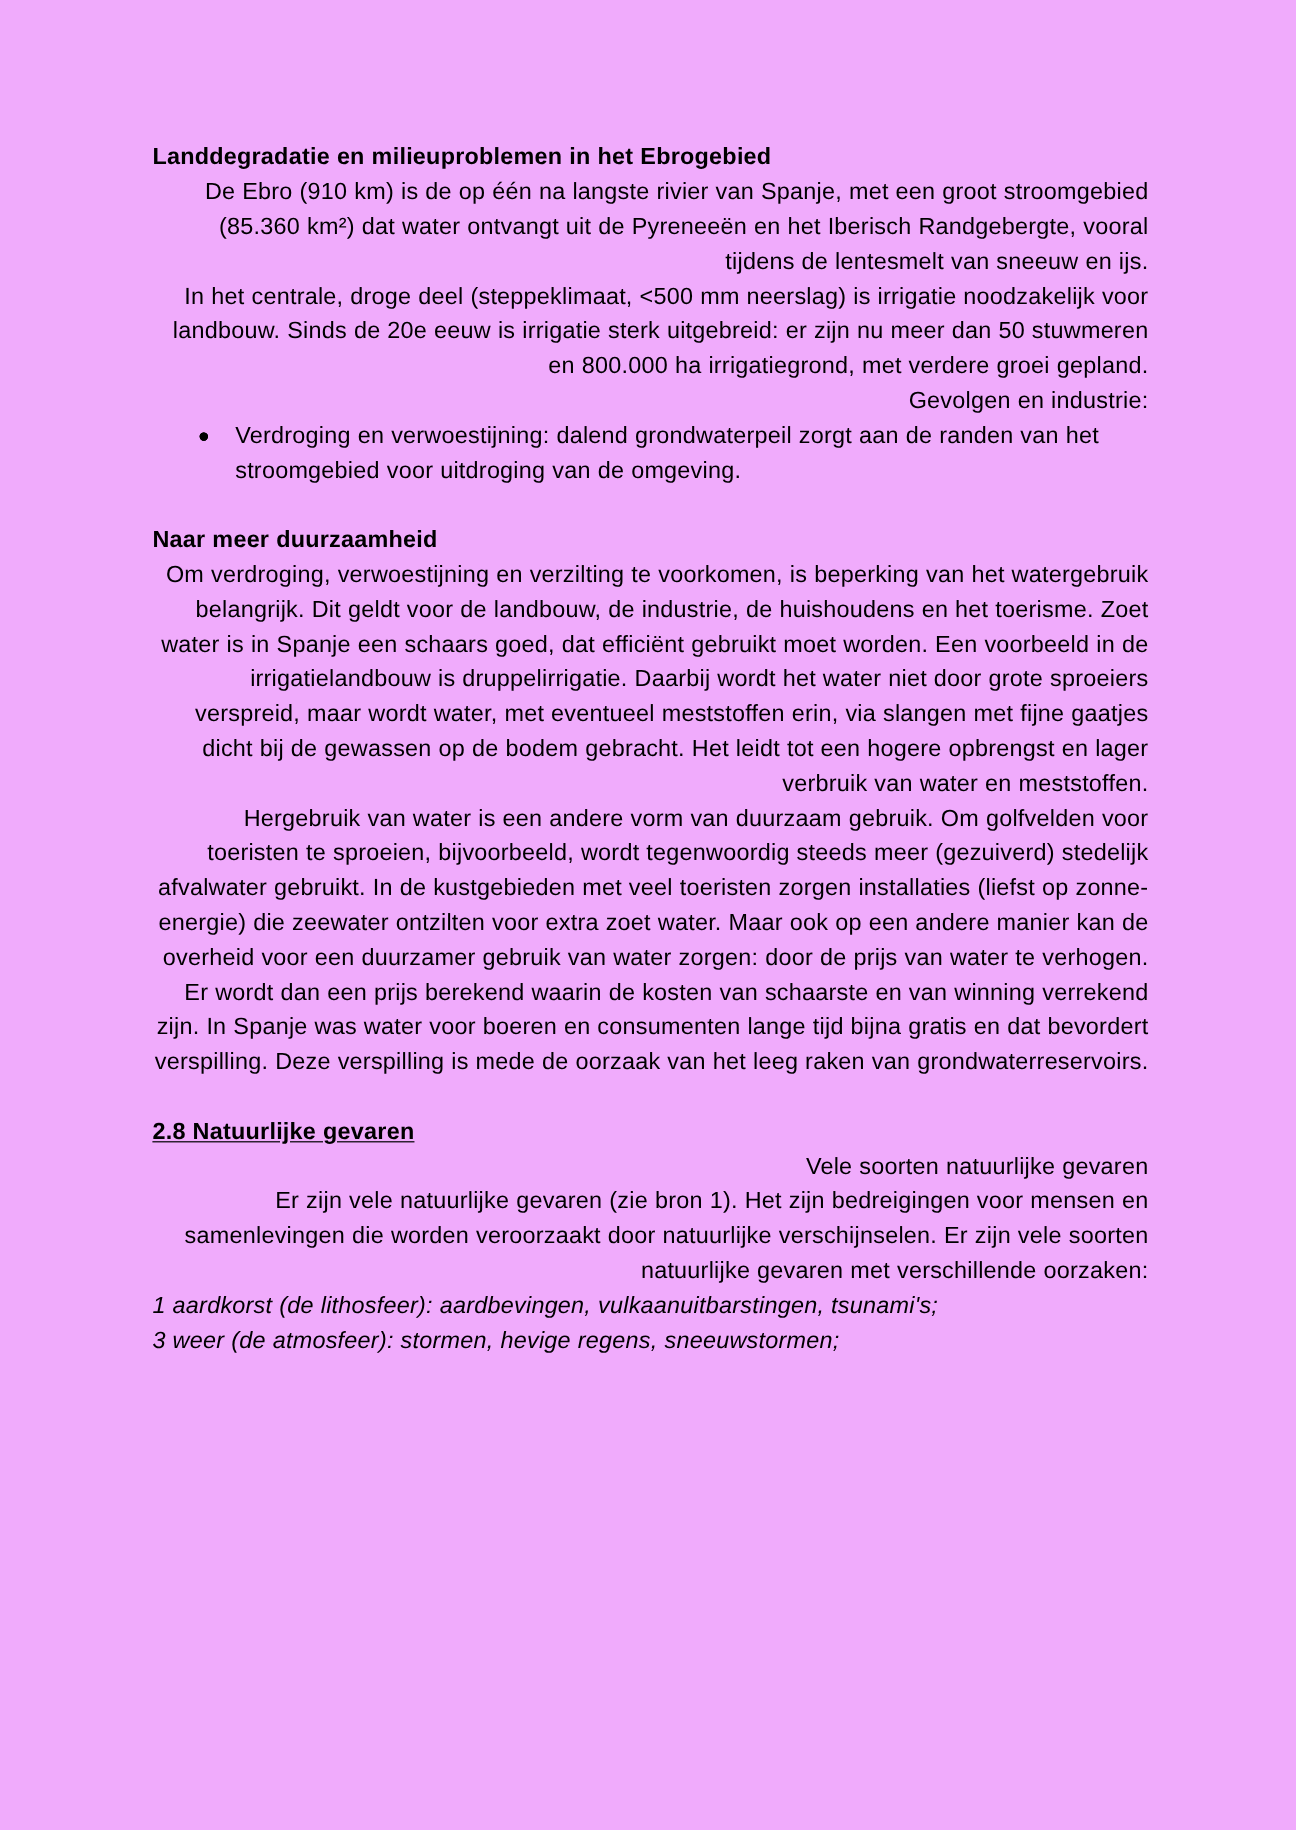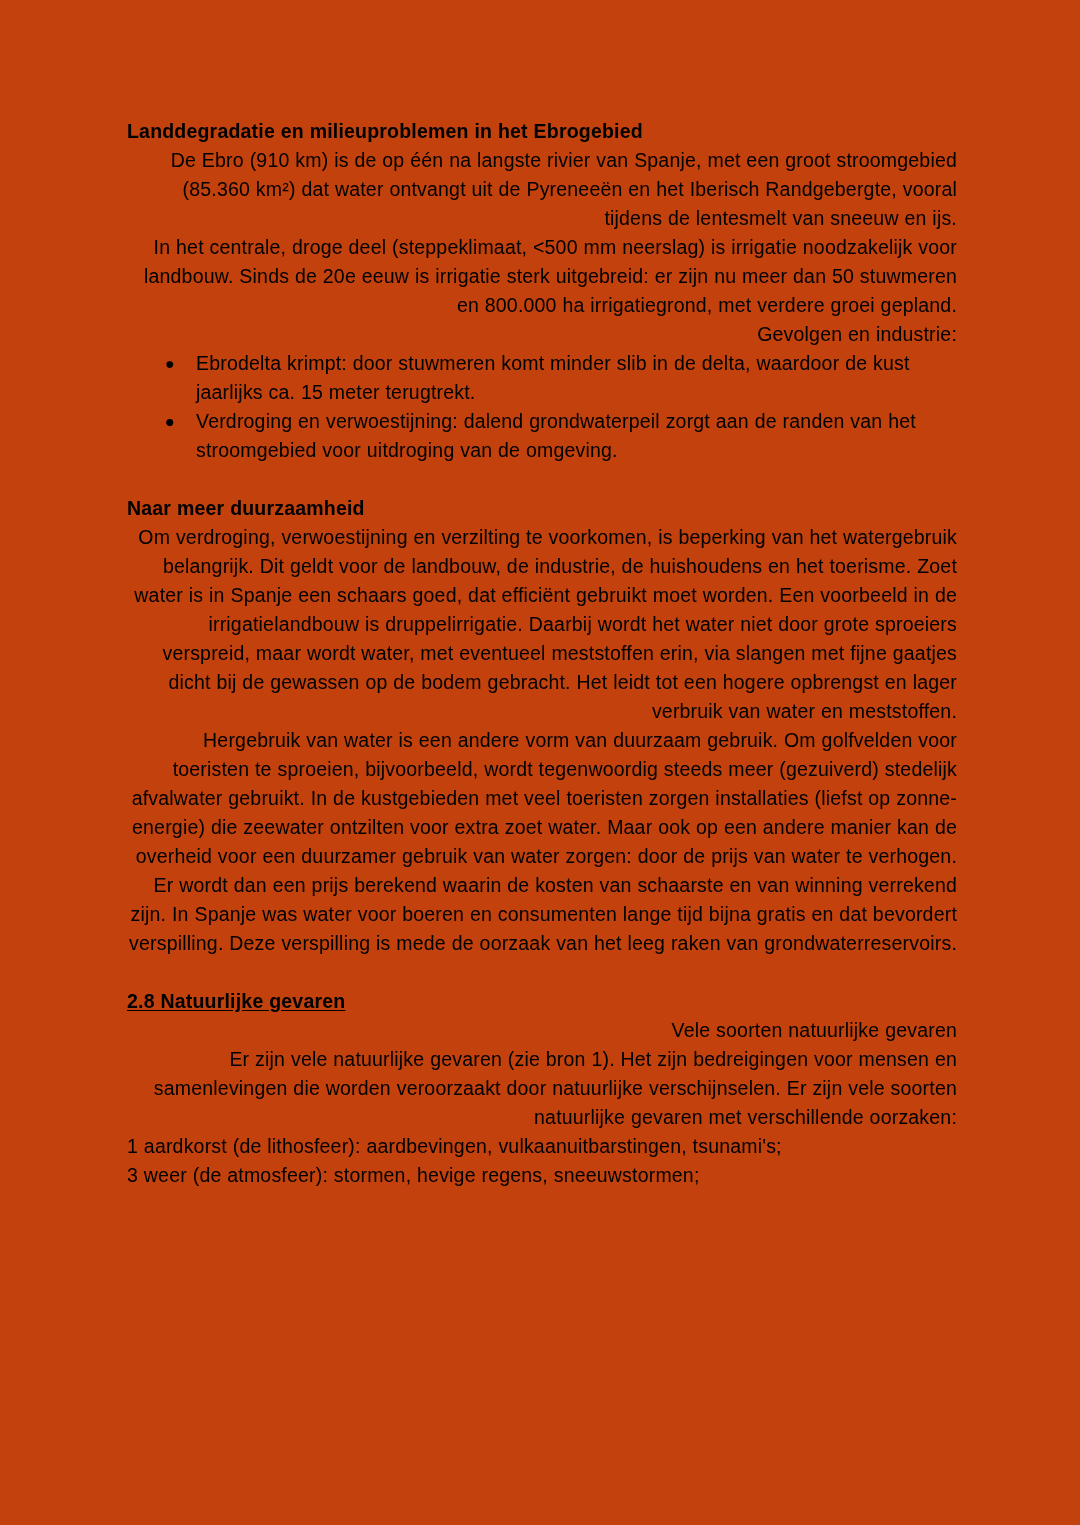--- a/index.html
+++ b/index.html
@@ -12,21 +12,21 @@
     width: 1080px;
     height: 1525px;
     font-family: "Liberation Sans", sans-serif;
     color: #000000;
     -webkit-font-smoothing: antialiased;
   }
   .page {
     position: relative;
     width: 1080px;
     height: 1525px;
-    background: #c2410c;
+    background: #f0abfc;
     box-sizing: border-box;
     padding: 117px 125px 0 127px;
     overflow: hidden;
   }
   .doc-body {
     width: 830px;
     font-size: 19.5px;
     line-height: 29px;
     letter-spacing: 0.01em;
     word-spacing: 0.01em;
@@ -71,37 +71,37 @@
     width: 10px;
     height: 29px;
     line-height: 29px;
     font-size: 16px;
     text-align: left;
   }
   .numbered-line {
     margin: 0;
     font-size: 19.5px;
     line-height: 29px;
+    font-style: italic;
   }
 </style>
 </head>
 <body>
 
 <div class="page">
   <div class="doc-body">
 
     <h2 class="section-heading">Landdegradatie en milieuproblemen in het Ebrogebied</h2>
     <p class="para">De Ebro (910 km) is de op één na langste rivier van Spanje, met een groot stroomgebied (85.360 km²) dat water ontvangt uit de Pyreneeën en het Iberisch Randgebergte, vooral tijdens de lentesmelt van sneeuw en ijs.</p>
     <p class="para">In het centrale, droge deel (steppeklimaat, &lt;500 mm neerslag) is irrigatie noodzakelijk voor landbouw. Sinds de 20e eeuw is irrigatie sterk uitgebreid: er zijn nu meer dan 50 stuwmeren en 800.000 ha irrigatiegrond, met verdere groei gepland.</p>
     <p class="para">Gevolgen en industrie:</p>
 
     <ul class="bullets">
       <li>
         <span class="bullet-dot">●</span>
-        <span>Ebrodelta krimpt: door stuwmeren komt minder slib in de delta, waardoor de kust jaarlijks ca. 15 meter terugtrekt.</span>
       </li>
       <li>
         <span class="bullet-dot">●</span>
       </li>
       <li>
         <span class="bullet-dot">●</span>
         <span>Verdroging en verwoestijning: dalend grondwaterpeil zorgt aan de randen van het stroomgebied voor uitdroging van de omgeving.</span>
       </li>
     </ul>
 

